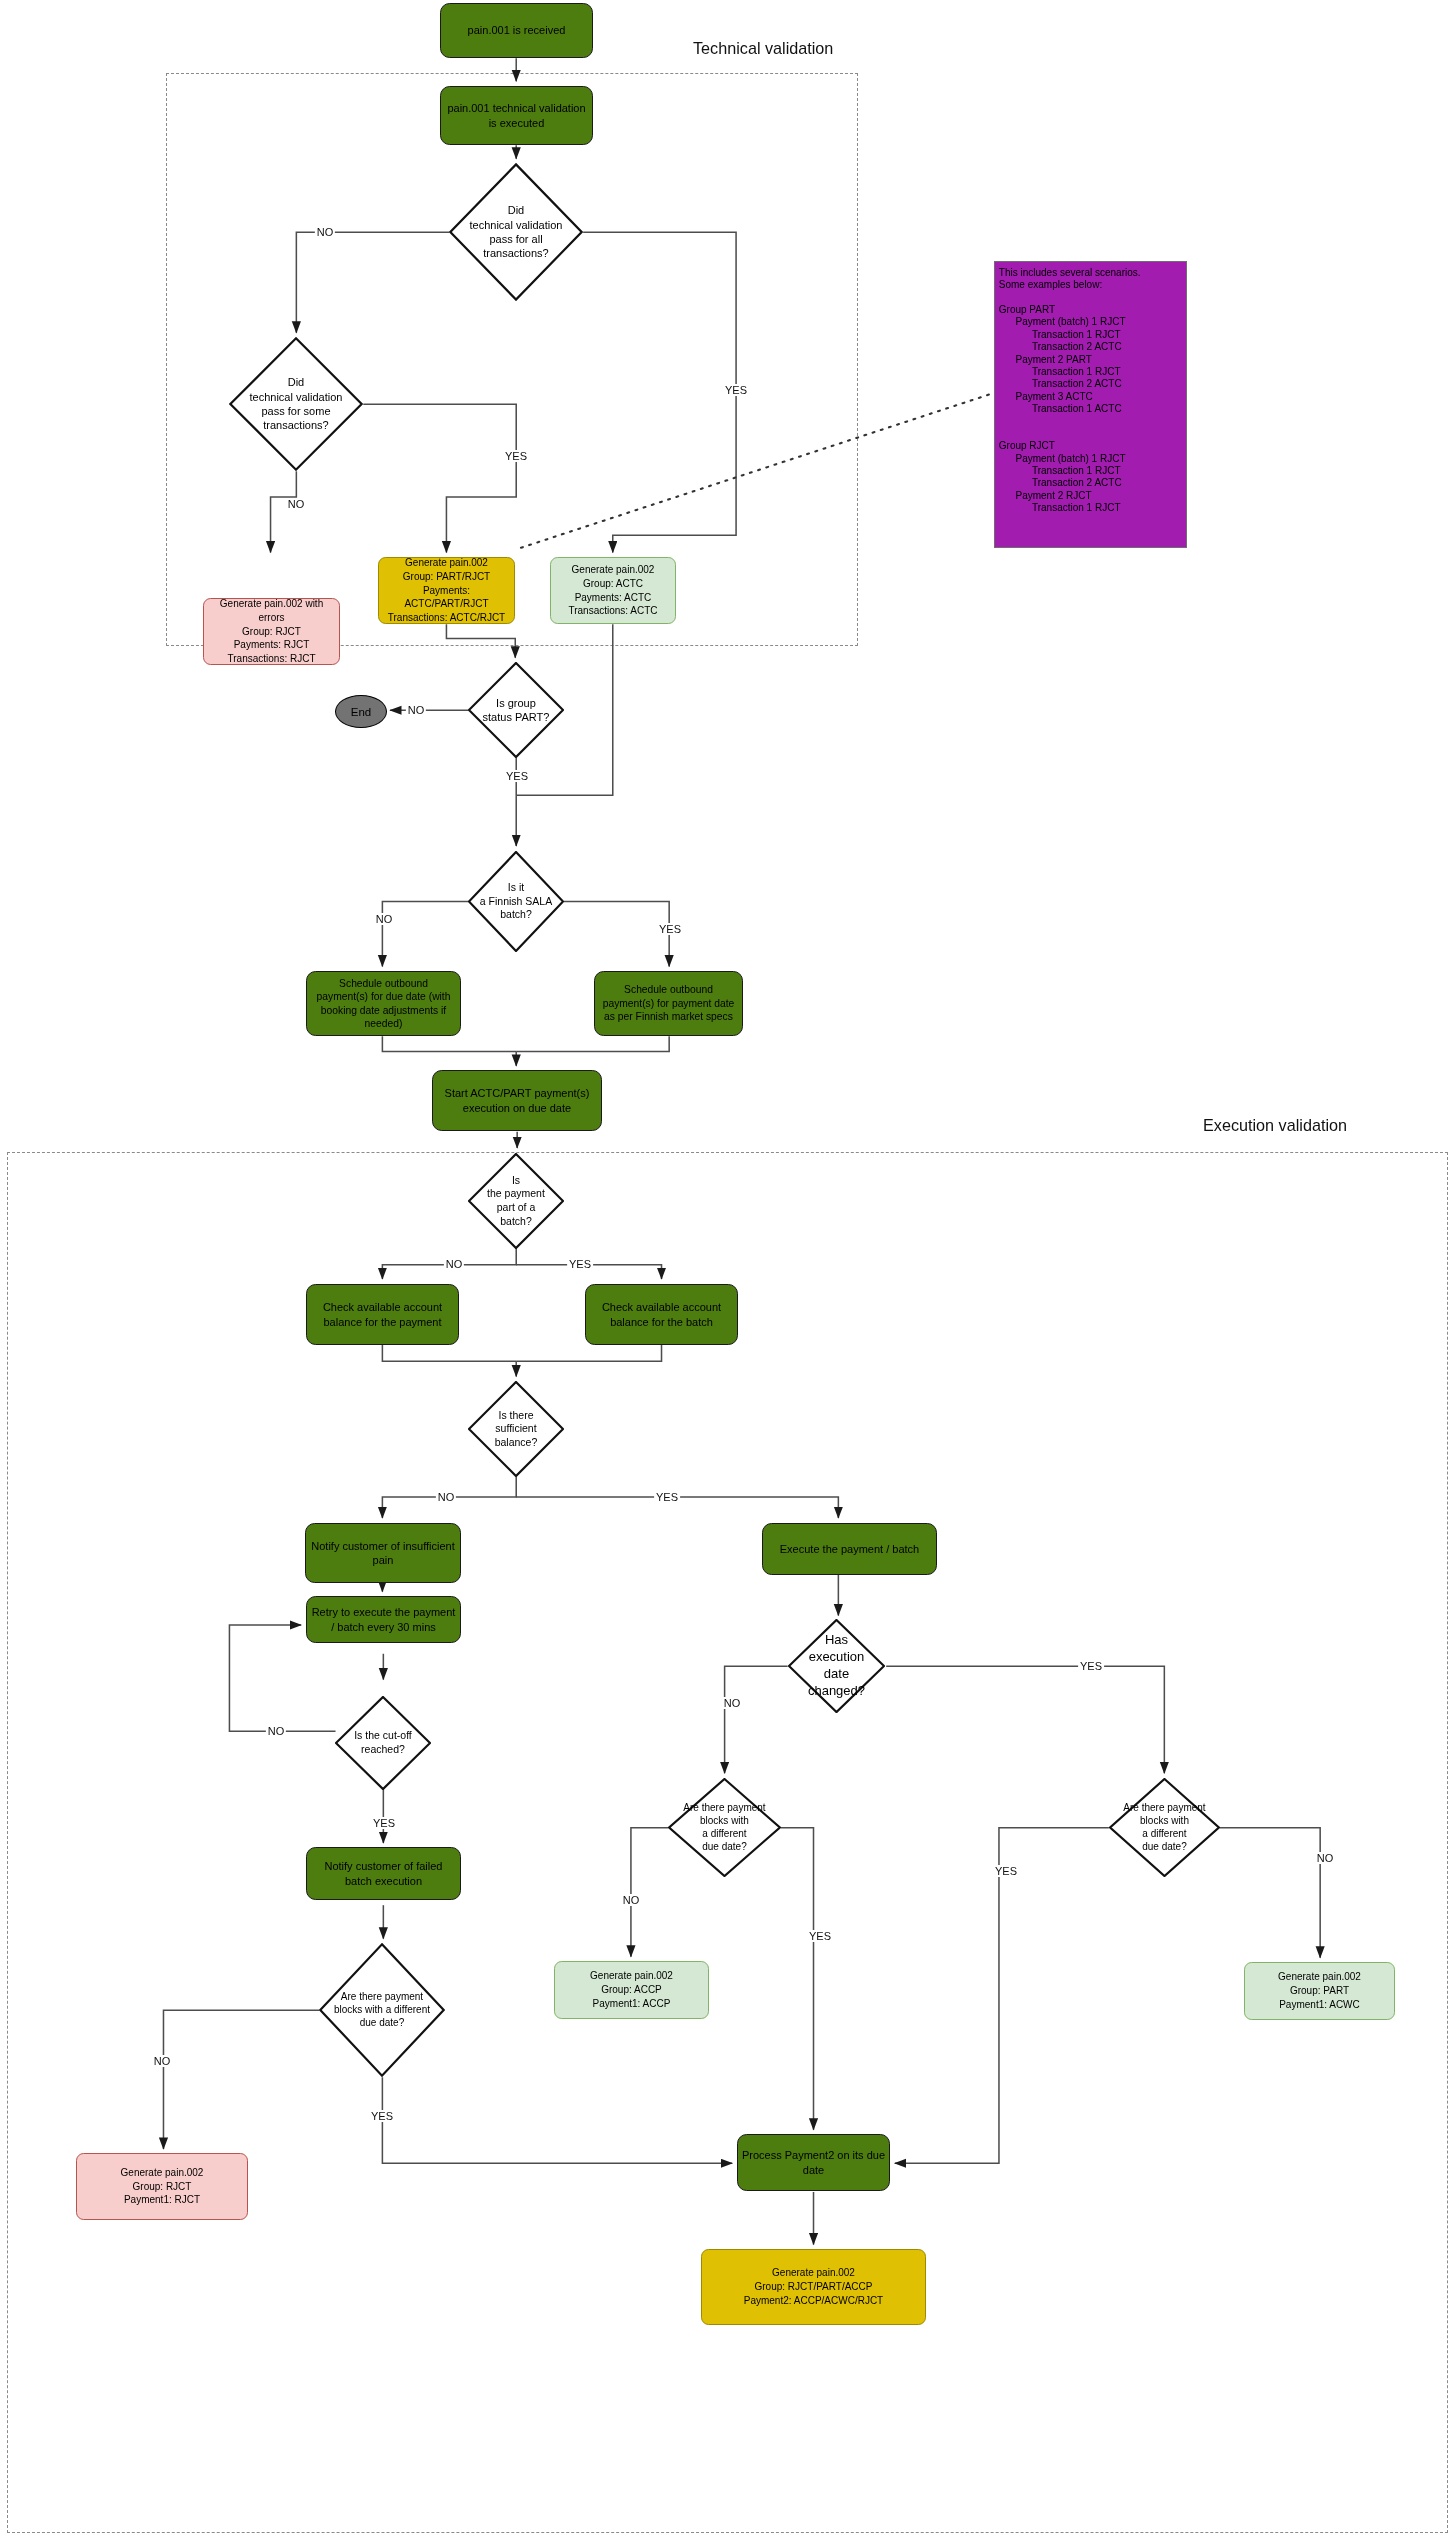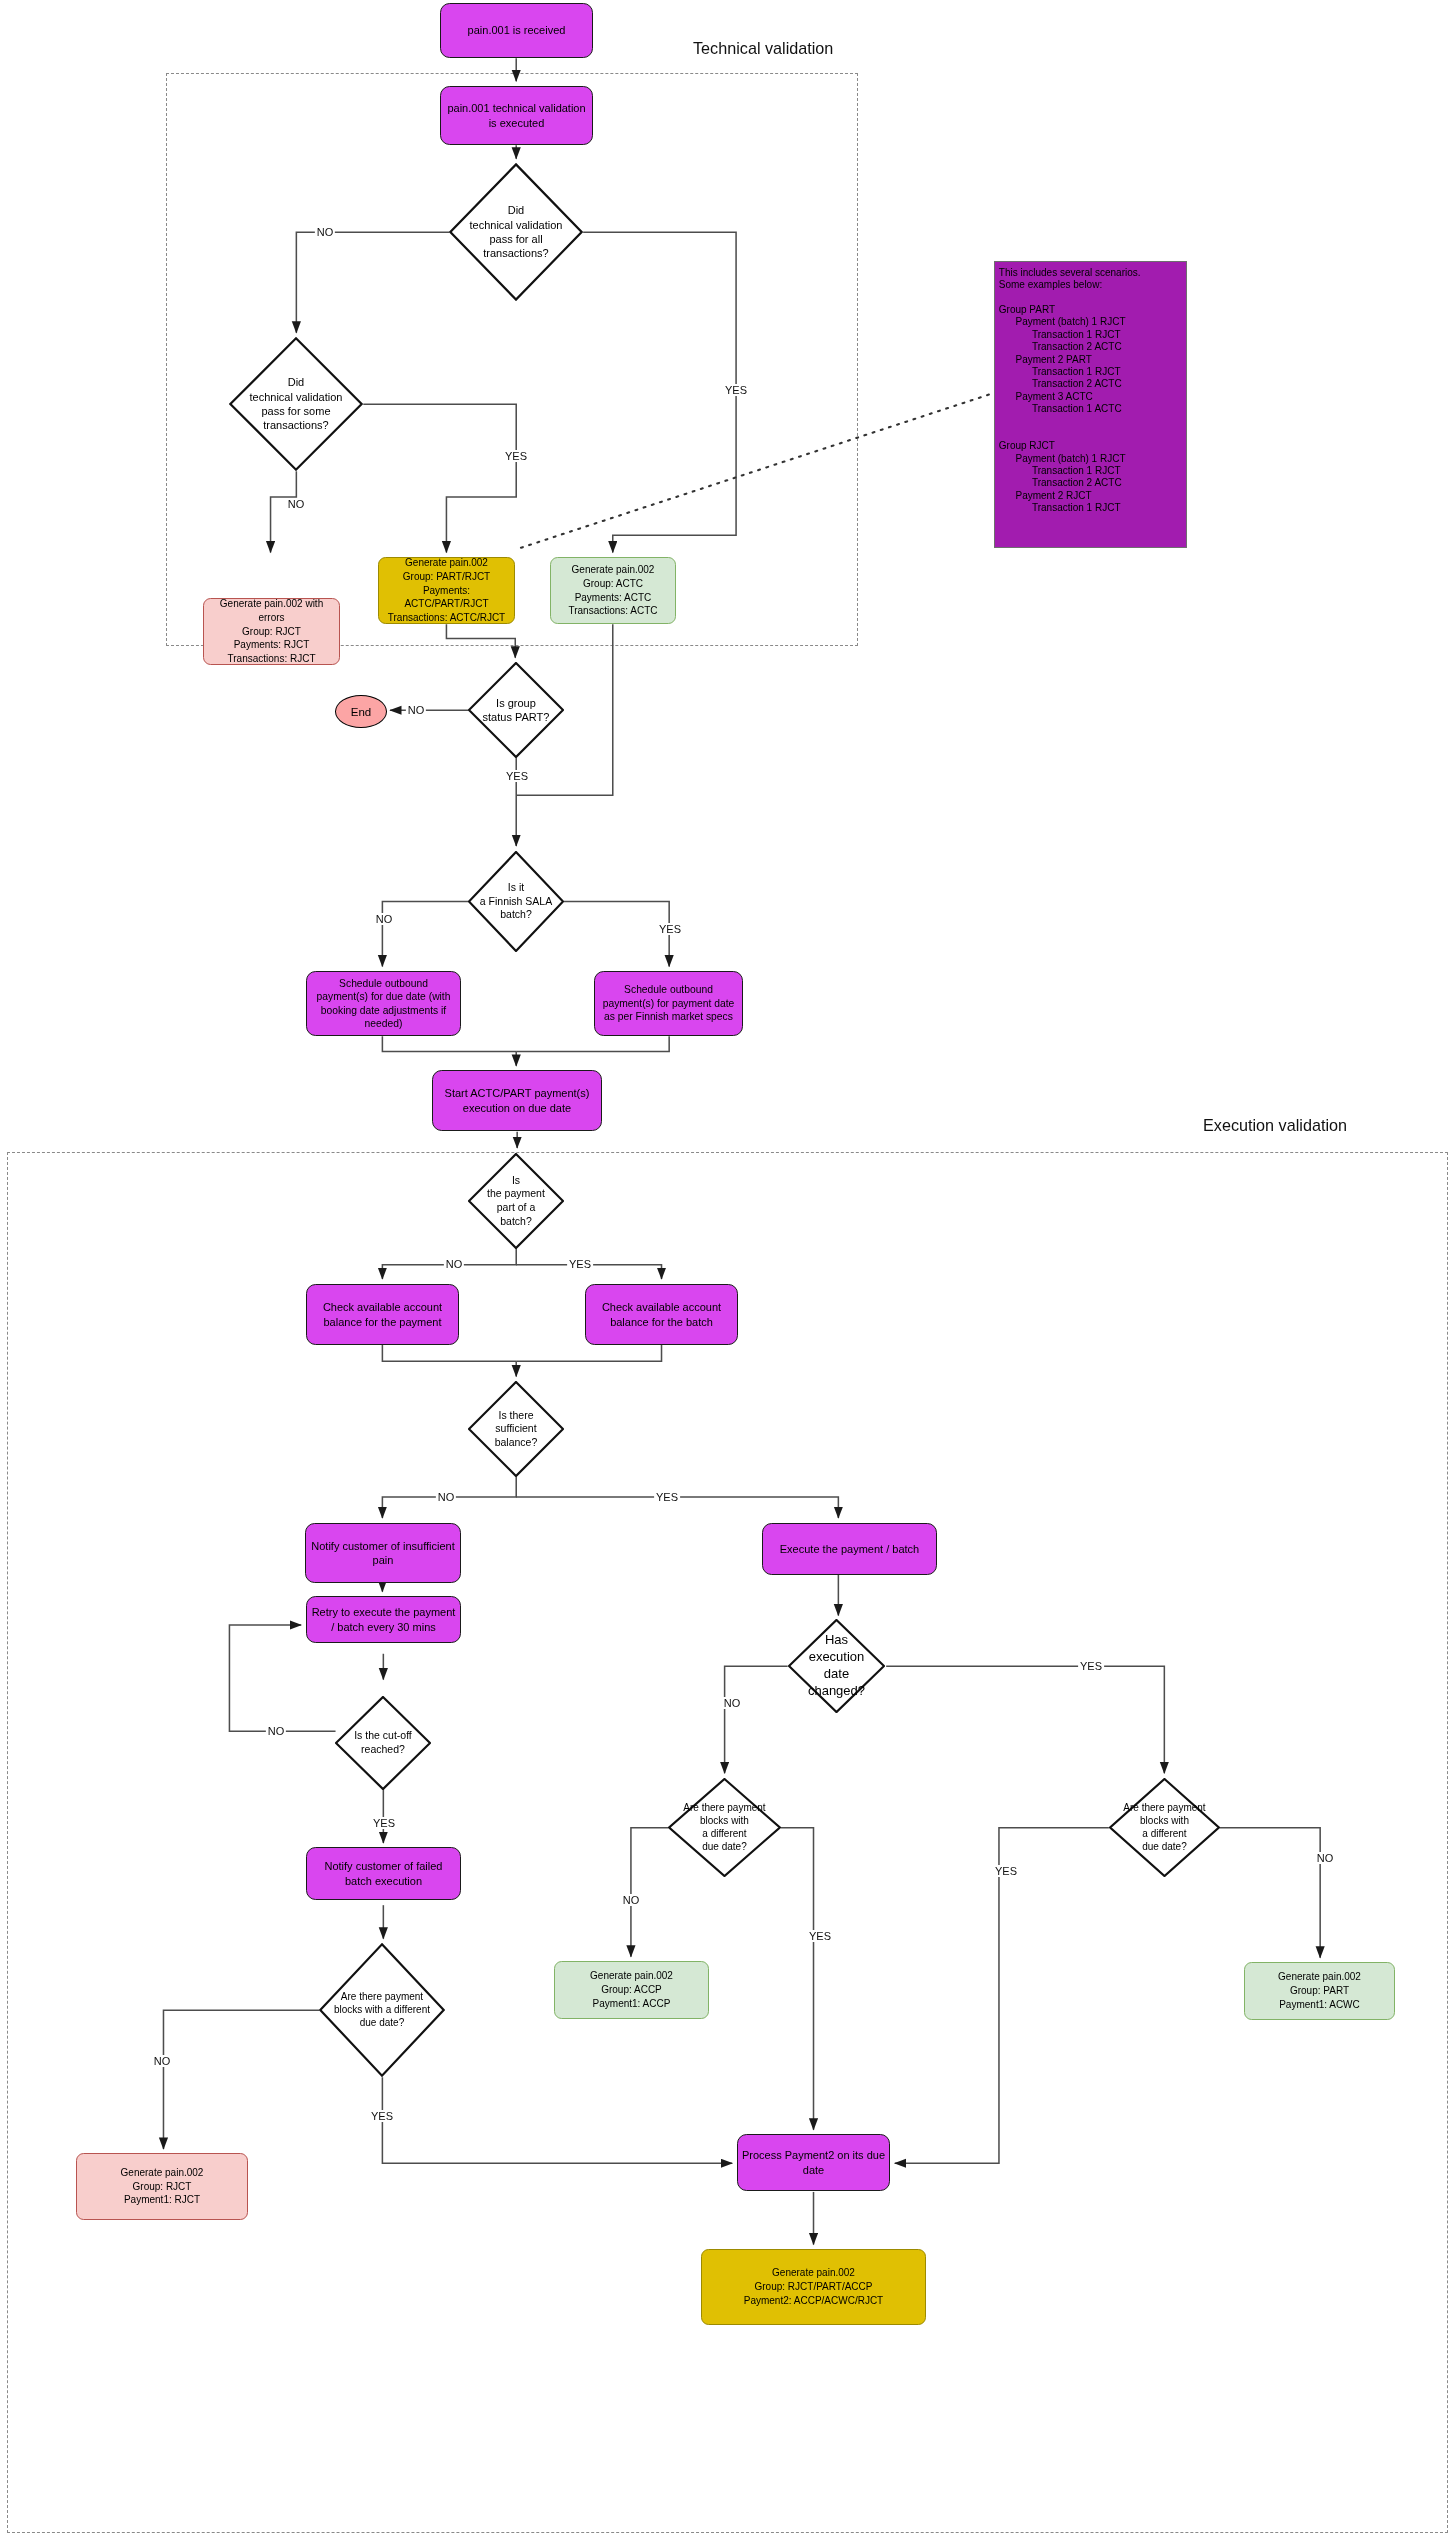--- a/index.html
+++ b/index.html
@@ -2,31 +2,31 @@
 <html><head>
 <meta charset="utf-8">
 <style>
   html,body{margin:0;padding:0;background:#ffffff;}
   #canvas{position:relative;width:1454px;height:2538px;background:#fff;
           font-family:"Liberation Sans",sans-serif;color:#000;overflow:hidden;}
   #edges{position:absolute;left:0;top:0;width:1454px;height:2538px;}
   .region{position:absolute;border:1px dashed #8a8a8a;}
   .region-label{position:absolute;font-size:16.2px;color:#111;white-space:nowrap;}
   .box,.cbox{position:absolute;display:flex;align-items:center;justify-content:center;
-       text-align:center;background:#d946ef;border:1.7px solid #1a1a1a;border-radius:9.6px;
+       text-align:center;background:#4d7c0f;border:1.7px solid #1a1a1a;border-radius:9.6px;
        font-size:11px;line-height:1.3;white-space:pre-line;padding:1.9px;box-sizing:border-box;}
   .cbox{border-radius:7.6px;font-size:10px;line-height:1.38;border-width:1.5px;}
   .cbox.red{background:#f8cecc;border-color:#b85450;}
   .cbox.green{background:#d5e8d4;border-color:#82b366;}
   .cbox.gold{background:#e0c003;border-color:#9c8a00;}
   .diamond{position:absolute;}
   .diamond svg{position:absolute;left:0;top:0;width:100%;height:100%;}
   .dtext{position:absolute;left:8%;top:8%;width:84%;height:84%;display:flex;align-items:center;
        justify-content:center;text-align:center;font-size:11px;line-height:1.3;white-space:pre-line;}
-  .ellipse{position:absolute;background:#fca5a5;border:1.5px solid #000;border-radius:50%;
+  .ellipse{position:absolute;background:#737373;border:1.5px solid #000;border-radius:50%;
        display:flex;align-items:center;justify-content:center;font-size:11.5px;}
   .elabel{position:absolute;transform:translate(-50%,-50%);background:#fff;font-size:11px;
        padding:0 1.9px;white-space:nowrap;color:#111;}
   .note{position:absolute;background:#a21caf;border:1.9px solid #6e6e6e;font-size:10px;
        line-height:1.24;white-space:pre;padding:4.8px 3.8px;box-sizing:border-box;}
 </style>
 </head>
 <body>
 
 <div id="canvas">

